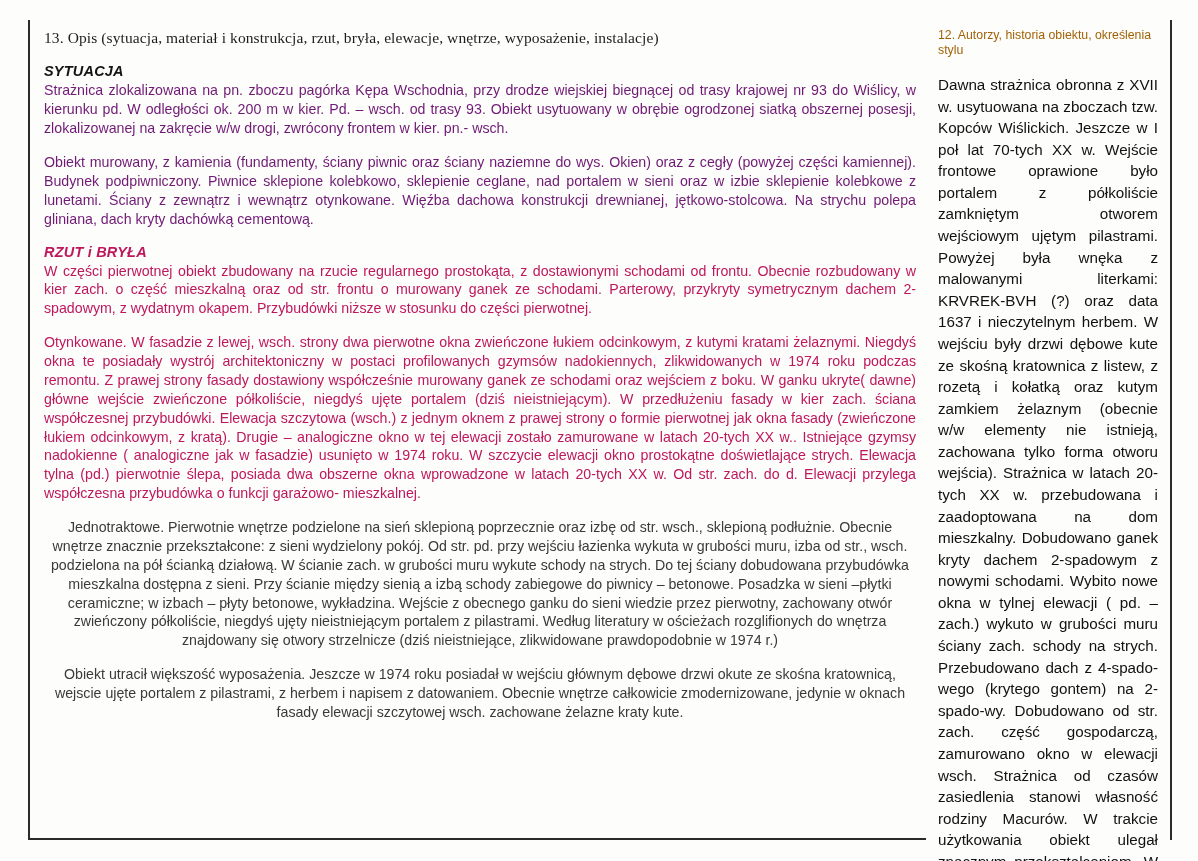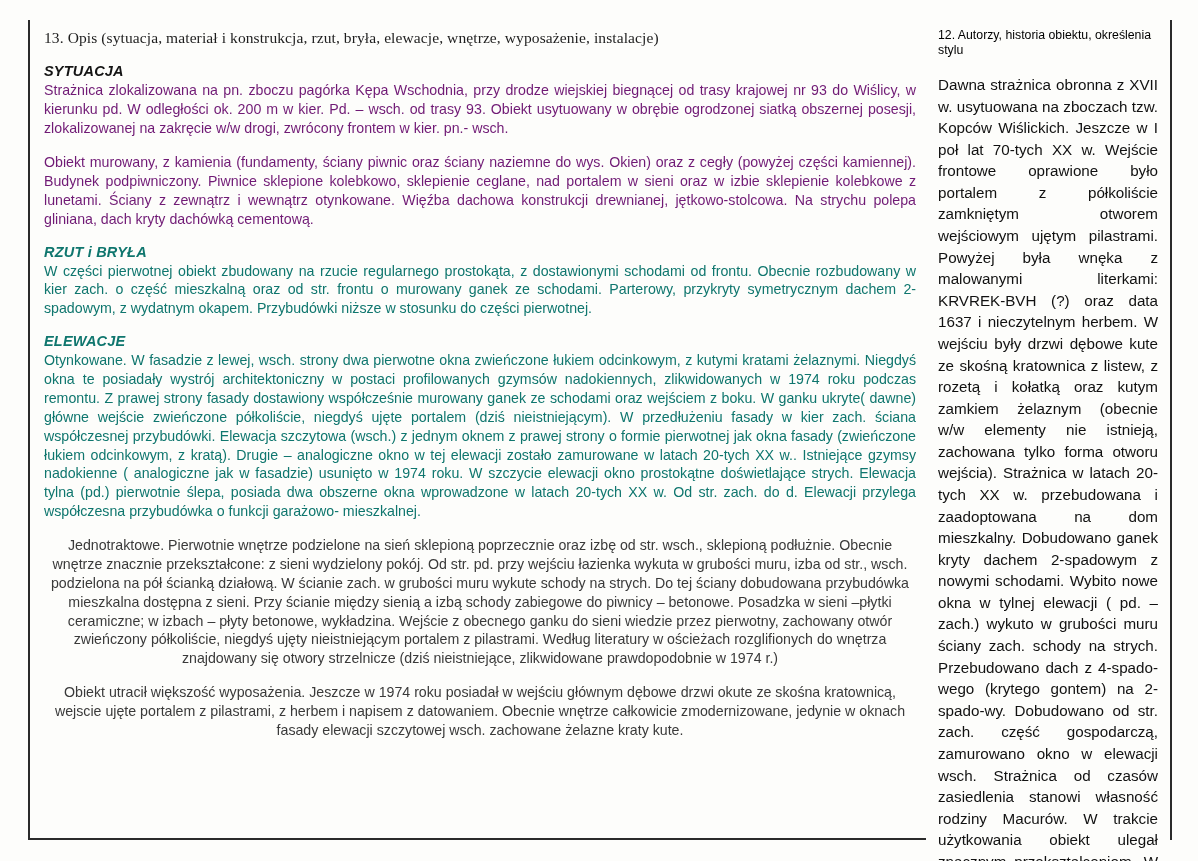--- a/index.html
+++ b/index.html
@@ -66,39 +66,39 @@
     line-height: 1.33;
     margin: 0;
     color: #701a75;
     text-align: justify;
     text-justify: inter-word;
     padding-right: 6px;
   }
   .sec-body.ragged { text-align: center; margin-top: 12px; }
 
   
-  .faint   { color: #0f766e; }
+  .faint   { color: #be185d; }
   .fainter { color: #3a3a3a; }
 
   
   .col-side {
     position: absolute;
     left: 932px;
     top: 20px;
     width: 240px;
     height: 820px;
     border-right: 2px solid #2b2b2b;
     box-sizing: border-box;
     padding: 8px 12px 0 6px;
   }
   .side-header {
     font-size: 12.3px;
     line-height: 1.22;
     margin: 0 0 16px 0;
-    color: #000000;
+    color: #a16207;
   }
   .side-body {
     font-size: 15.2px;
     line-height: 1.42;
     margin: 0;
     color: #111111;
     text-align: justify;
     text-justify: inter-word;
     hyphens: none;
   }
@@ -122,21 +122,20 @@
     <div class="section">
       <p class="sec-body">Obiekt murowany, z kamienia (fundamenty, ściany piwnic oraz ściany naziemne do wys. Okien) oraz z cegły (powyżej części kamiennej). Budynek podpiwniczony. Piwnice sklepione kolebkowo, sklepienie ceglane, nad portalem w sieni oraz w izbie sklepienie kolebkowe z lunetami. Ściany z zewnątrz i wewnątrz otynkowane. Więźba dachowa konstrukcji drewnianej, jętkowo-stolcowa. Na strychu polepa gliniana, dach kryty dachówką cementową.</p>
     </div>
 
     <div class="section">
       <div class="sec-title faint">RZUT i BRYŁA</div>
       <p class="sec-body faint">W części pierwotnej obiekt zbudowany na rzucie regularnego prostokąta, z dostawionymi schodami od frontu. Obecnie rozbudowany w kier zach. o część mieszkalną oraz od str. frontu o murowany ganek ze schodami. Parterowy, przykryty symetrycznym dachem 2-spadowym, z wydatnym okapem. Przybudówki niższe w stosunku do części pierwotnej.</p>
     </div>
 
     <div class="section">
-      <div class="sec-title faint">ELEWACJE</div>
       <p class="sec-body faint">Otynkowane. W fasadzie z lewej, wsch. strony dwa pierwotne okna zwieńczone łukiem odcinkowym, z kutymi kratami żelaznymi. Niegdyś okna te posiadały wystrój architektoniczny w postaci profilowanych gzymsów nadokiennych, zlikwidowanych w 1974 roku podczas remontu. Z prawej strony fasady dostawiony współcześnie murowany ganek ze schodami oraz wejściem z boku. W ganku ukryte( dawne) główne wejście zwieńczone półkoliście, niegdyś ujęte portalem (dziś nieistniejącym). W przedłużeniu fasady w kier zach. ściana współczesnej przybudówki. Elewacja szczytowa (wsch.) z jednym oknem z prawej strony o formie pierwotnej jak okna fasady (zwieńczone łukiem odcinkowym, z kratą). Drugie – analogiczne okno w tej elewacji zostało zamurowane w latach 20-tych XX w.. Istniejące gzymsy nadokienne ( analogiczne jak w fasadzie) usunięto w 1974 roku. W szczycie elewacji okno prostokątne doświetlające strych. Elewacja tylna (pd.) pierwotnie ślepa, posiada dwa obszerne okna wprowadzone w latach 20-tych XX w. Od str. zach. do d. Elewacji przylega współczesna przybudówka o funkcji garażowo- mieszkalnej.</p>
     </div>
 
     <div class="section">
       <p class="sec-body ragged fainter">Jednotraktowe. Pierwotnie wnętrze podzielone na sień sklepioną poprzecznie oraz izbę od str. wsch., sklepioną podłużnie. Obecnie wnętrze znacznie przekształcone: z sieni wydzielony pokój. Od str. pd. przy wejściu łazienka wykuta w grubości muru, izba od str., wsch. podzielona na pół ścianką działową. W ścianie zach. w grubości muru wykute schody na strych. Do tej ściany dobudowana przybudówka mieszkalna dostępna z sieni. Przy ścianie między sienią a izbą schody zabiegowe do piwnicy – betonowe. Posadzka w sieni –płytki ceramiczne; w izbach – płyty betonowe, wykładzina. Wejście z obecnego ganku do sieni wiedzie przez pierwotny, zachowany otwór zwieńczony półkoliście, niegdyś ujęty nieistniejącym portalem z pilastrami. Według literatury w ościeżach rozglifionych do wnętrza znajdowany się otwory strzelnicze (dziś nieistniejące, zlikwidowane prawdopodobnie w 1974 r.)</p>
     </div>
 
     <div class="section">
       <p class="sec-body ragged fainter">Obiekt utracił większość wyposażenia. Jeszcze w 1974 roku posiadał w wejściu głównym dębowe drzwi okute ze skośna kratownicą, wejscie ujęte portalem z pilastrami, z herbem i napisem z datowaniem. Obecnie wnętrze całkowicie zmodernizowane, jedynie w oknach fasady elewacji szczytowej wsch. zachowane żelazne kraty kute.</p>
     </div>

